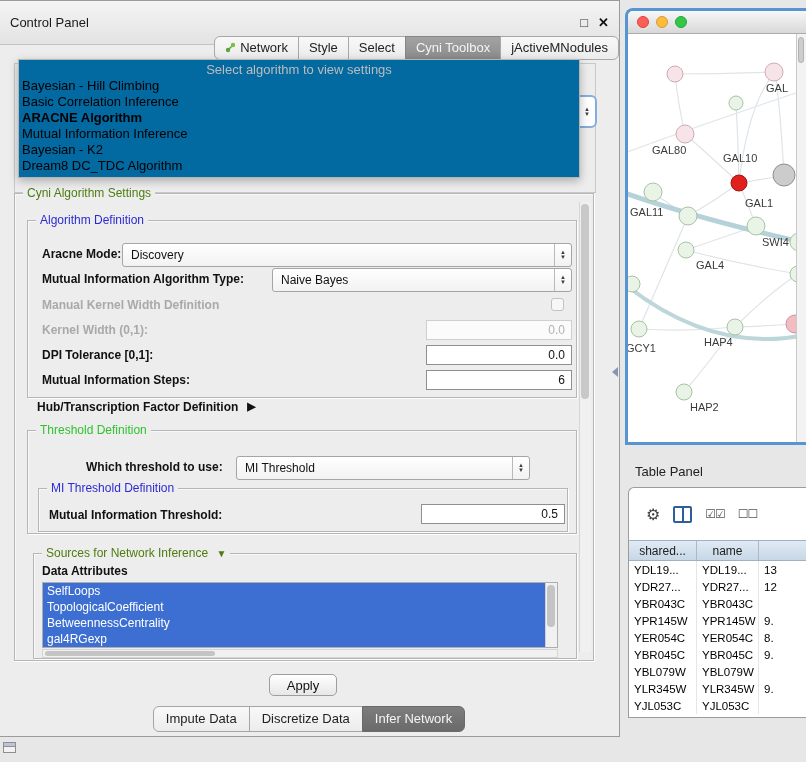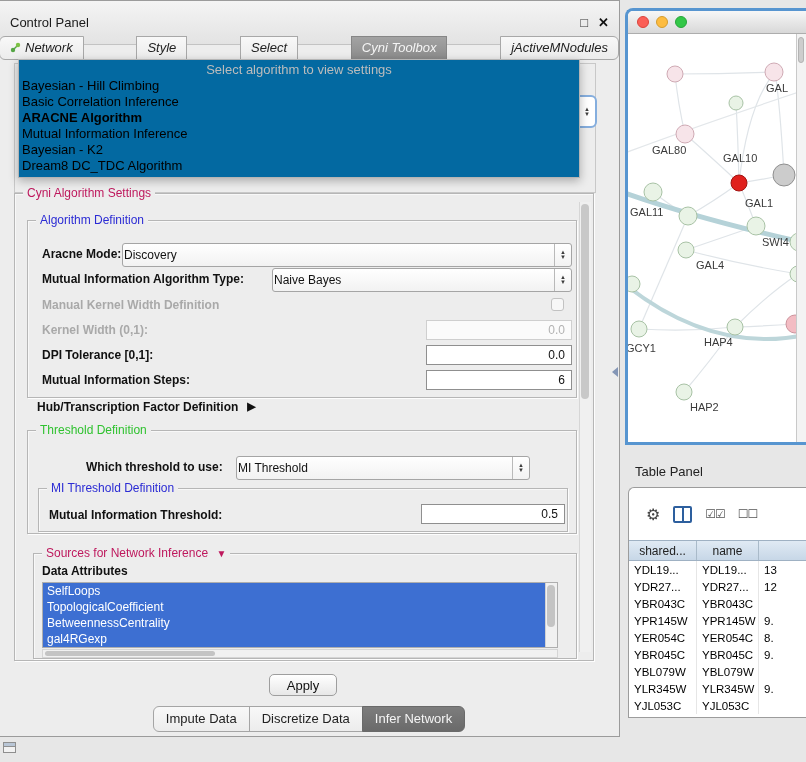--- a/index.html
+++ b/index.html
@@ -10,21 +10,21 @@
   .control-panel{position:absolute;left:0;top:0;width:620px;height:737px;background:#ededed;
     border:1px solid #9b9b9b;border-left:none;box-sizing:border-box;}
   .cp-titlebar{position:absolute;left:0;top:0;right:0;height:44px;display:flex;align-items:center;
     padding:0 10px;box-sizing:border-box;background:linear-gradient(#f4f4f4,#e3e3e3);
     border-bottom:1px solid #c3c3c3;}
   .cp-title{font-size:13px;color:#1a1a1a;}
   .cp-winbtns{margin-left:auto;display:flex;gap:10px;}
   .winbtn{font-size:13px;color:#333;cursor:default;}
   .winbtn.close{font-weight:bold;color:#111;}
 
-  .tab-bar{position:absolute;left:0;top:35px;right:0;display:flex;justify-content:space-between;font-style:italic;}
+  .tab-bar{position:absolute;left:0;top:35px;right:0;display:flex;justify-content:flex-end;}
   .tab{display:flex;align-items:center;gap:4px;padding:3px 10px 4px;font-size:13px;color:#222;
     background:linear-gradient(#f8f8f8,#ececec);border:1px solid #a8a8a8;margin-left:-1px;}
   .tab:first-child{border-radius:6px 0 0 6px;}
   .tab:last-child{border-radius:0 6px 6px 0;}
   .tab.active{background:linear-gradient(#a3a3a3,#8b8b8b);color:#f5f5f5;border-color:#868686;}
   .tab-icon{display:inline-flex;width:11px;height:11px;}
 
   .pre-group{position:absolute;left:14px;top:62px;width:580px;height:128px;border:1px solid #c8c8c8;z-index:0;}
   .combo-fragment{position:absolute;left:540px;top:94px;width:57px;height:33px;background:#fff;
     border:2px solid #85aede;border-radius:6px;box-sizing:border-box;z-index:2;
@@ -32,33 +32,33 @@
   .spin{display:flex;flex-direction:column;align-items:center;justify-content:center;}
   .spin i{font-style:normal;font-size:6px;line-height:5px;color:#3c3c3c;display:block;}
 
   .popup{position:absolute;left:18px;top:58px;width:560px;background:#0369a1;border:1px solid #b5b5b5;
     box-shadow:0 3px 9px rgba(0,0,0,.28);padding:1px 0 3px;z-index:5;}
   .popup-header{height:17px;line-height:17px;text-align:center;font-size:13px;color:#bcbcbc;}
   .popup-item{height:16px;line-height:16px;font-size:13px;color:#000;padding-left:3px;white-space:nowrap;}
   .popup-item.sel{font-weight:bold;}
 
   .group{position:absolute;border:1px solid #b6b6b6;box-shadow:1px 1px 0 rgba(255,255,255,.85), inset 1px 1px 0 rgba(255,255,255,.6);box-sizing:border-box;}
-  .group-title{position:absolute;top:-8px;left:8px;background:#ededed;padding:0 4px;font-size:12px;color:#be185d;white-space:nowrap;}
+  .group-title{position:absolute;top:-8px;left:8px;background:#ededed;padding:0 4px;font-size:12px;color:#4d7c0f;white-space:nowrap;}
   .group-title.blue{color:#2b2bd4;}
   .group-title.green{color:#2fc22f;}
 
   .settings{left:14px;top:192px;width:580px;height:468px;}
 
   .lbl{position:absolute;font-size:12px;color:#111;white-space:nowrap;}
   .lbl.b{font-weight:bold;}
   .lbl.dis{color:#a9a9a9;font-weight:bold;}
 
   .combo{position:absolute;height:24px;background:linear-gradient(#ffffff,#f2f2f2);
     border:1px solid #a5a5a5;border-radius:3px;box-sizing:border-box;display:flex;align-items:center;
-    padding-left:1px;font-size:12px;color:#111;}
+    padding-left:8px;font-size:12px;color:#111;}
   .combo-val{flex:1;}
   .combo .spin{width:16px;align-self:stretch;border-left:1px solid #b9b9b9;justify-content:center;}
 
   .field{position:absolute;height:20px;border:1px solid #8f8f8f;background:#fff;box-sizing:border-box;
     font-size:12px;color:#111;display:flex;align-items:center;justify-content:flex-end;padding-right:6px;}
   .field.dis{border-color:#cfcfcf;color:#b2b2b2;background:#fbfbfb;}
 
   .checkbox{position:absolute;width:13px;height:13px;border:1px solid #c2c2c2;border-radius:3px;background:#f7f7f7;box-sizing:border-box;}
 
   .grp-alg{left:12px;top:26px;width:550px;height:178px;}

